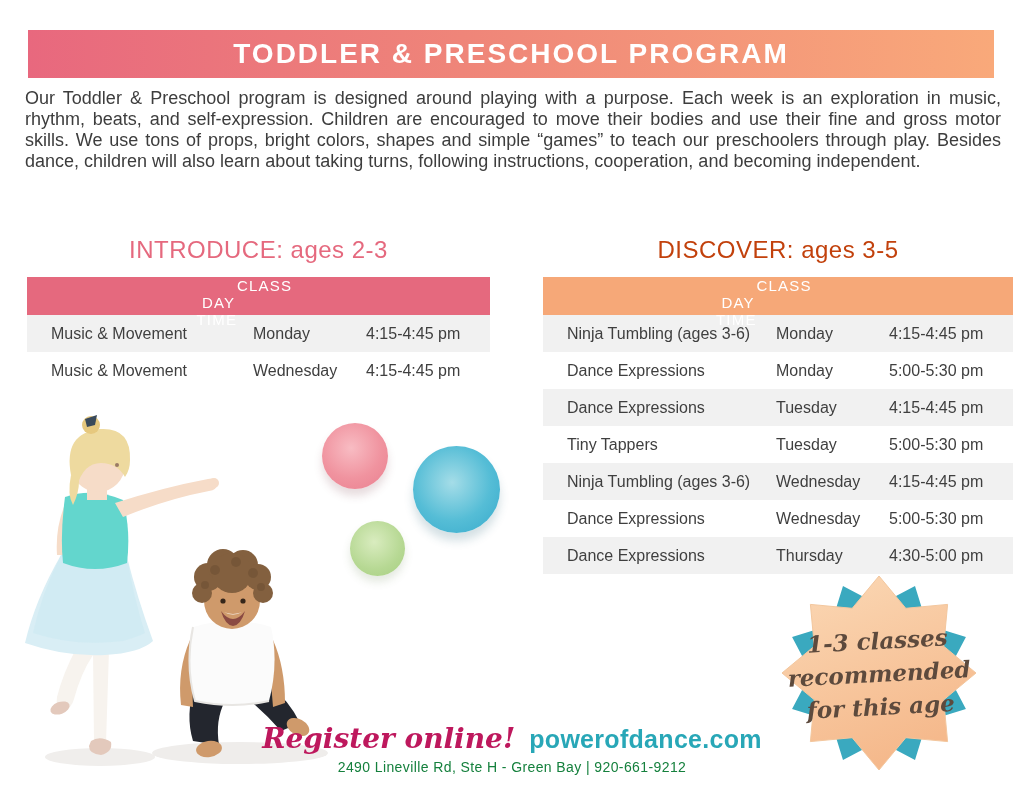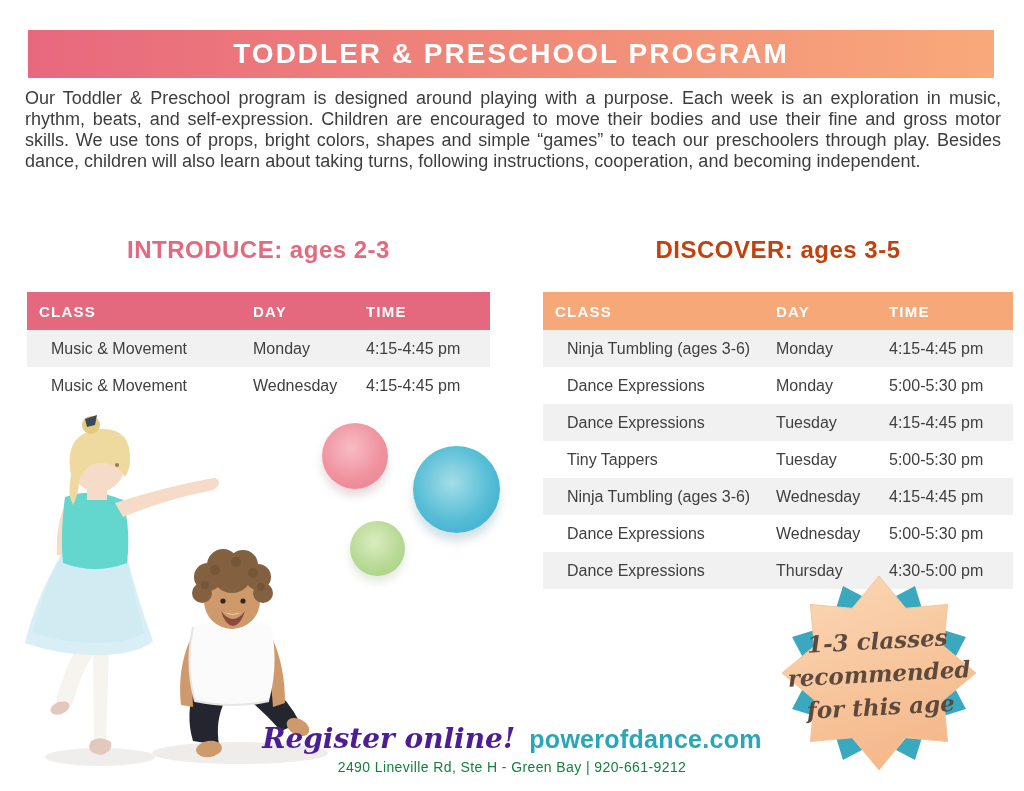--- a/index.html
+++ b/index.html
@@ -14,28 +14,28 @@
   .banner h1 { color:#ffffff; font-size:28px; font-weight:bold; letter-spacing:2px; }
 
   
   .intro { position:absolute; left:25px; top:88px; width:976px;
            font-size:18px; line-height:21px; color:#3d3d3d; text-align:justify; }
 
   
   .section { position:absolute; top:236px; }
   .section.introduce { left:27px; width:463px; }
   .section.discover  { left:543px; width:470px; }
-  .sec-title { text-align:center; font-size:24px; font-weight:bold; letter-spacing:.5px; height:28px; margin-bottom:28px; }
+  .sec-title { text-align:center; font-size:24px; font-weight:normal; letter-spacing:.5px; height:28px; margin-bottom:13px; }
   .sec-title.pink   { color:#e5697e; }
   .sec-title.orange { color:#c2410c; }
 
   
   .sched-table { width:100%; }
-  .thead { display:flex; align-items:center; height:38px; color:#ffffff; font-weight:bold;
-           font-size:15px; letter-spacing:1.2px; }
+  .thead { display:flex; align-items:center; height:38px; color:#ffffff; font-weight:normal;
+           font-size:15px; letter-spacing:1.2px;flex-direction:column; }
   .thead.pink-bg   { background:#e5697e; }
   .thead.orange-bg { background:#f6a878; }
   .t-row { display:flex; align-items:center; height:37px; font-size:16px; color:#3f3f3f; background:#ffffff;padding-left:12px; }
   .tbody .t-row:nth-child(odd) { background:#f1f1f1; }
   .c-class { flex:1; padding-left:12px; }
   .c-day   { width:113px; }
   .c-time  { width:124px; }
 
   
   .ball { position:absolute; border-radius:50%; }
@@ -62,21 +62,21 @@
   .badge-text { position:absolute; left:0; top:0; width:100%; height:100%;
                 display:flex; flex-direction:column; align-items:center; justify-content:center;
                 transform:rotate(-3deg); }
   .badge-text span { font-family:"DejaVu Serif", serif; font-style:italic; font-weight:bold;
                      font-size:23px; line-height:33px; color:#5d4a3d; }
 
   
   .footer { position:absolute; left:212px; top:722px; width:600px; text-align:center; }
   .footer-row { display:flex; align-items:baseline; justify-content:center; gap:14px; }
   .register { font-family:"DejaVu Serif", serif; font-style:italic; font-weight:bold;
-              font-size:28px; color:#4c1d95; }
+              font-size:28px; color:#be185d; }
   .website { font-size:25px; font-weight:800; color:#28a7b7; letter-spacing:.3px; text-decoration:none; }
   .address { margin-top:4px; font-size:14px; color:#15803d; letter-spacing:.4px; }
 </style>
 </head>
 <body>
 
 <div class="page">
 
   <header class="banner">
     <h1>TODDLER &amp; PRESCHOOL PROGRAM</h1>

